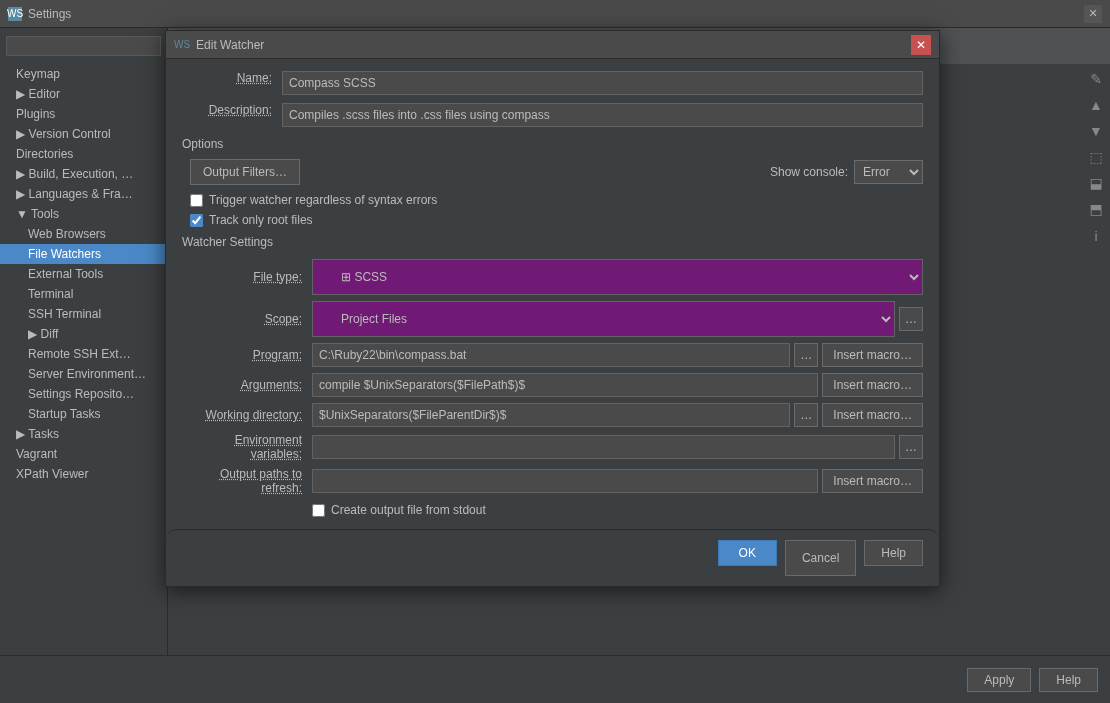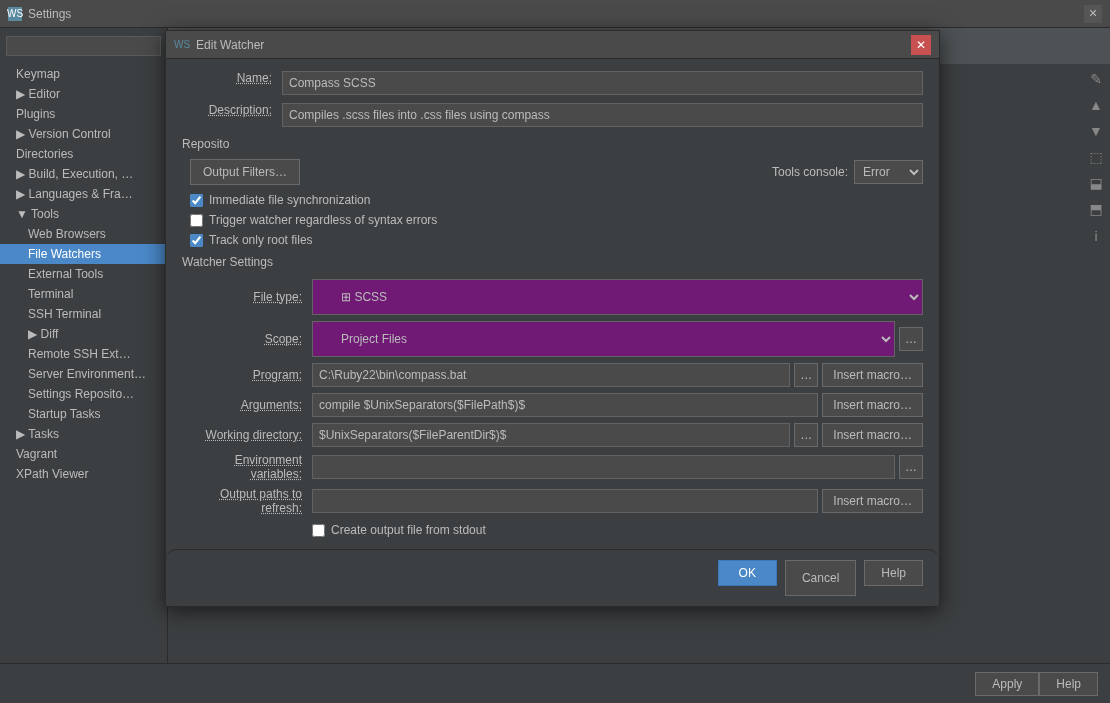--- a/index.html
+++ b/index.html
@@ -155,27 +155,28 @@
       background: none;
       border: none;
       color: #888;
       cursor: pointer;
       display: flex; align-items: center; justify-content: center;
       font-size: 14px;
     }
 
     
     .bottom-bar {
-      height: 40px;
+      height: 48px;
       background: #3c3f41;
       border-top: 1px solid #2b2b2b;
       display: flex;
       align-items: center;
       justify-content: flex-end;
       padding: 0 12px;
+      gap: 8px;
     }
 
     .btn-apply {
       background: #4a4a4a;
       border: 1px solid #6a6a6a;
       color: #bbbbbb;
       padding: 4px 16px;
       cursor: pointer;
       font-size: 12px;
     }
@@ -523,38 +524,34 @@
     <div class="form-row">
       <span class="form-label underline">Name:</span>
       <input class="form-input" type="text" value="Compass SCSS" style="">
     </div>
 
     <div class="form-row">
       <span class="form-label underline">Description:</span>
       <input class="form-input" type="text" value="Compiles .scss files into .css files using compass" style="">
     </div>
 
-    <div class="section-header">Reposito</div>
+    <div class="section-header">Options</div>
 
     <div style="display:flex; align-items:center; margin-bottom:8px; padding-left:8px;">
       <button class="btn-output-filters">Output Filters…</button>
       <div style="flex:1;"></div>
-      <span class="show-console-label">Tools console:</span>
+      <span class="show-console-label">Show console:</span>
       <select class="console-select">
         <option>Error</option>
         <option>Always</option>
         <option>Never</option>
       </select>
     </div>
 
     <div style="padding-left:8px; display:flex; flex-direction:column; gap:6px; margin-bottom:8px;">
-      <label class="checkbox-label">
-        <input type="checkbox" checked="" style="">
-        <span>Immediate file synchronization</span>
-      </label>
       <label class="checkbox-label">
         <input type="checkbox" style="">
         <span>Trigger watcher regardless of syntax errors</span>
       </label>
       <label class="checkbox-label">
         <input type="checkbox" checked="" style="">
         <span>Track only root files</span>
       </label>
     </div>
 

